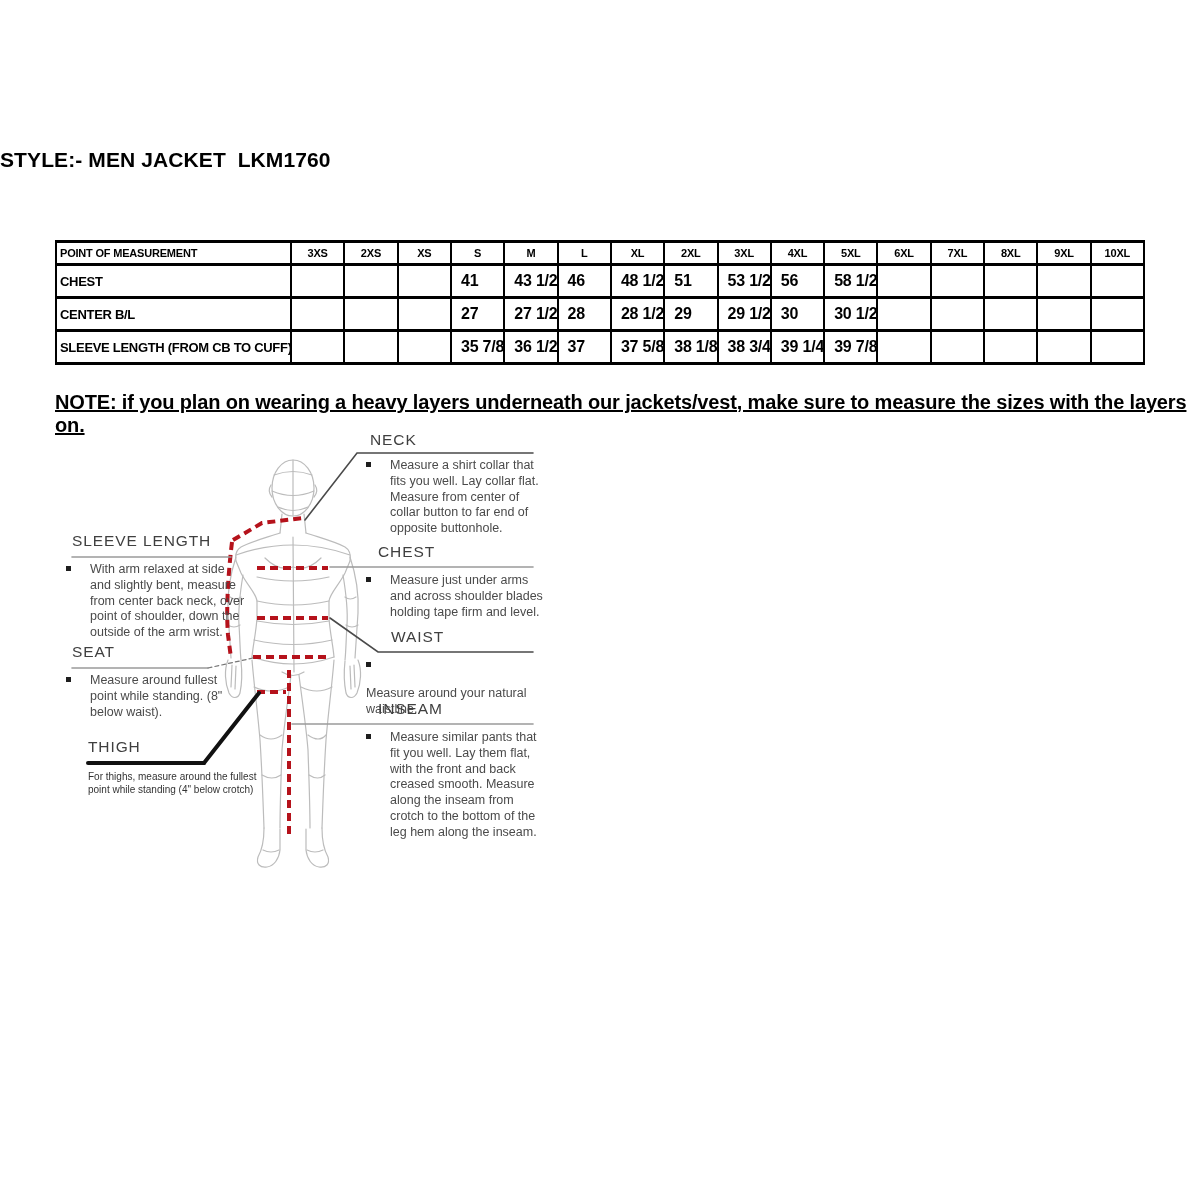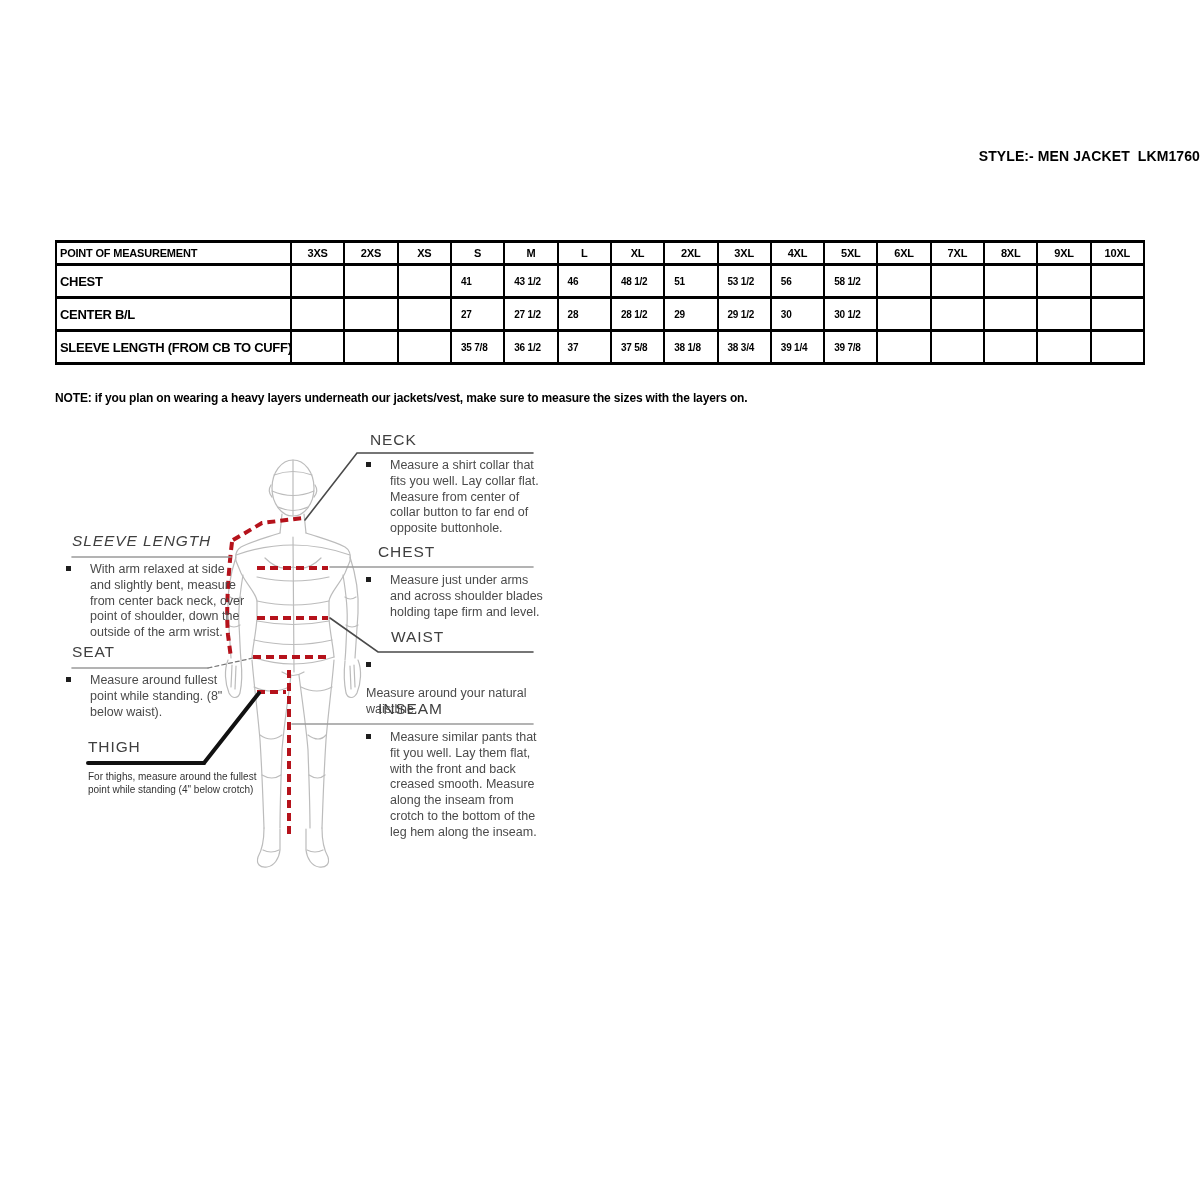--- a/index.html
+++ b/index.html
@@ -1,60 +1,60 @@
 <!DOCTYPE html>
 <html><head>
 <meta charset="utf-8">
 <style>
   html,body { margin:0; padding:0; }
   body {
     width:1200px; height:1200px; background:#ffffff; position:relative;
     font-family:"Liberation Sans", sans-serif; overflow:hidden;
   }
   .title {
-    position:absolute; top:148px; left:0; width:1200px; text-align:right;
-    font-size:14px; font-weight:700; color:#000; white-space:pre; letter-spacing:0.1px;
+    position:absolute; top:148px; left:0; width:1200px; text-align:left;
+    font-size:21px; font-weight:700; color:#000; white-space:pre; letter-spacing:0.1px;
   }
   table.size-table {
     position:absolute; top:240px; left:55px; width:1090px;
     border-collapse:collapse; table-layout:fixed;
   }
   table.size-table th, table.size-table td {
     border-left:2px solid #000; border-right:2px solid #000;
     border-top:3px solid #000; border-bottom:3px solid #000;
     font-weight:700; color:#000; overflow:hidden; white-space:nowrap;
   }
   table.size-table th { font-size:11px; text-align:center; height:20px; letter-spacing:-0.2px; padding:0; }
   table.size-table th.poml { text-align:left; padding-left:3px; }
-  table.size-table td { font-size:10px; height:30px; text-align:left; padding:0 0 0 9px; letter-spacing:-0.2px; }
+  table.size-table td { font-size:16px; height:30px; text-align:left; padding:0 0 0 9px; letter-spacing:-0.2px; }
   table.size-table td.row-label { font-size:13px; padding-left:3px; letter-spacing:-0.3px; }
   .note {
-    position:absolute; top:391px; left:55px; font-size:12px; font-weight:700;
-    color:#000; letter-spacing:-0.15px;
+    position:absolute; top:391px; left:55px; font-size:20px; font-weight:700;
+    color:#000; letter-spacing:-0.15px;text-decoration:underline;
   }
   .diagram { position:absolute; left:60px; top:425px; width:480px; height:460px; }
   .diagram svg { position:absolute; left:0; top:0; }
   .dg-title {
     position:absolute; font-size:15.5px; color:#3f3f3f; letter-spacing:0.9px;
     font-weight:400; white-space:nowrap;
   }
   .dg-desc {
     position:absolute; display:flex; gap:19px; font-size:12.5px; line-height:1.26; color:#4a4a4a;
   }
   .dg-desc .bullet { flex:0 0 auto; width:5px; height:5px; background:#1e1e1e; margin-top:4px; }
   .dg-desc.plain { font-size:10px; line-height:1.3; color:#333; }
   #t-neck   { left:310px; top:6px; }
   #d-neck   { left:306px; top:33px;  width:176px; }
   #t-chest  { left:318px; top:118px; }
   #d-chest  { left:306px; top:148px; width:180px; }
   #t-waist  { left:318px; top:203px;margin-left:13px; }
   #d-waist  { left:306px; top:233px; width:168px;flex-direction:column; }
   #t-inseam { left:318px; top:275px; }
   #d-inseam { left:306px; top:305px; width:182px;justify-content:center; }
-  #t-sleeve { left:12px;  top:107px;font-style:italic; }
+  #t-sleeve { left:12px;  top:107px; }
   #d-sleeve { left:6px;   top:137px; width:180px; }
   #t-seat   { left:12px;  top:218px; }
   #d-seat   { left:6px;   top:248px; width:168px; }
   #t-thigh  { left:28px;  top:313px; }
   #d-thigh  { left:28px;  top:345px; width:185px; }
 </style>
 </head>
 <body>
 
 <div class="title">STYLE:- MEN JACKET  LKM1760</div>

